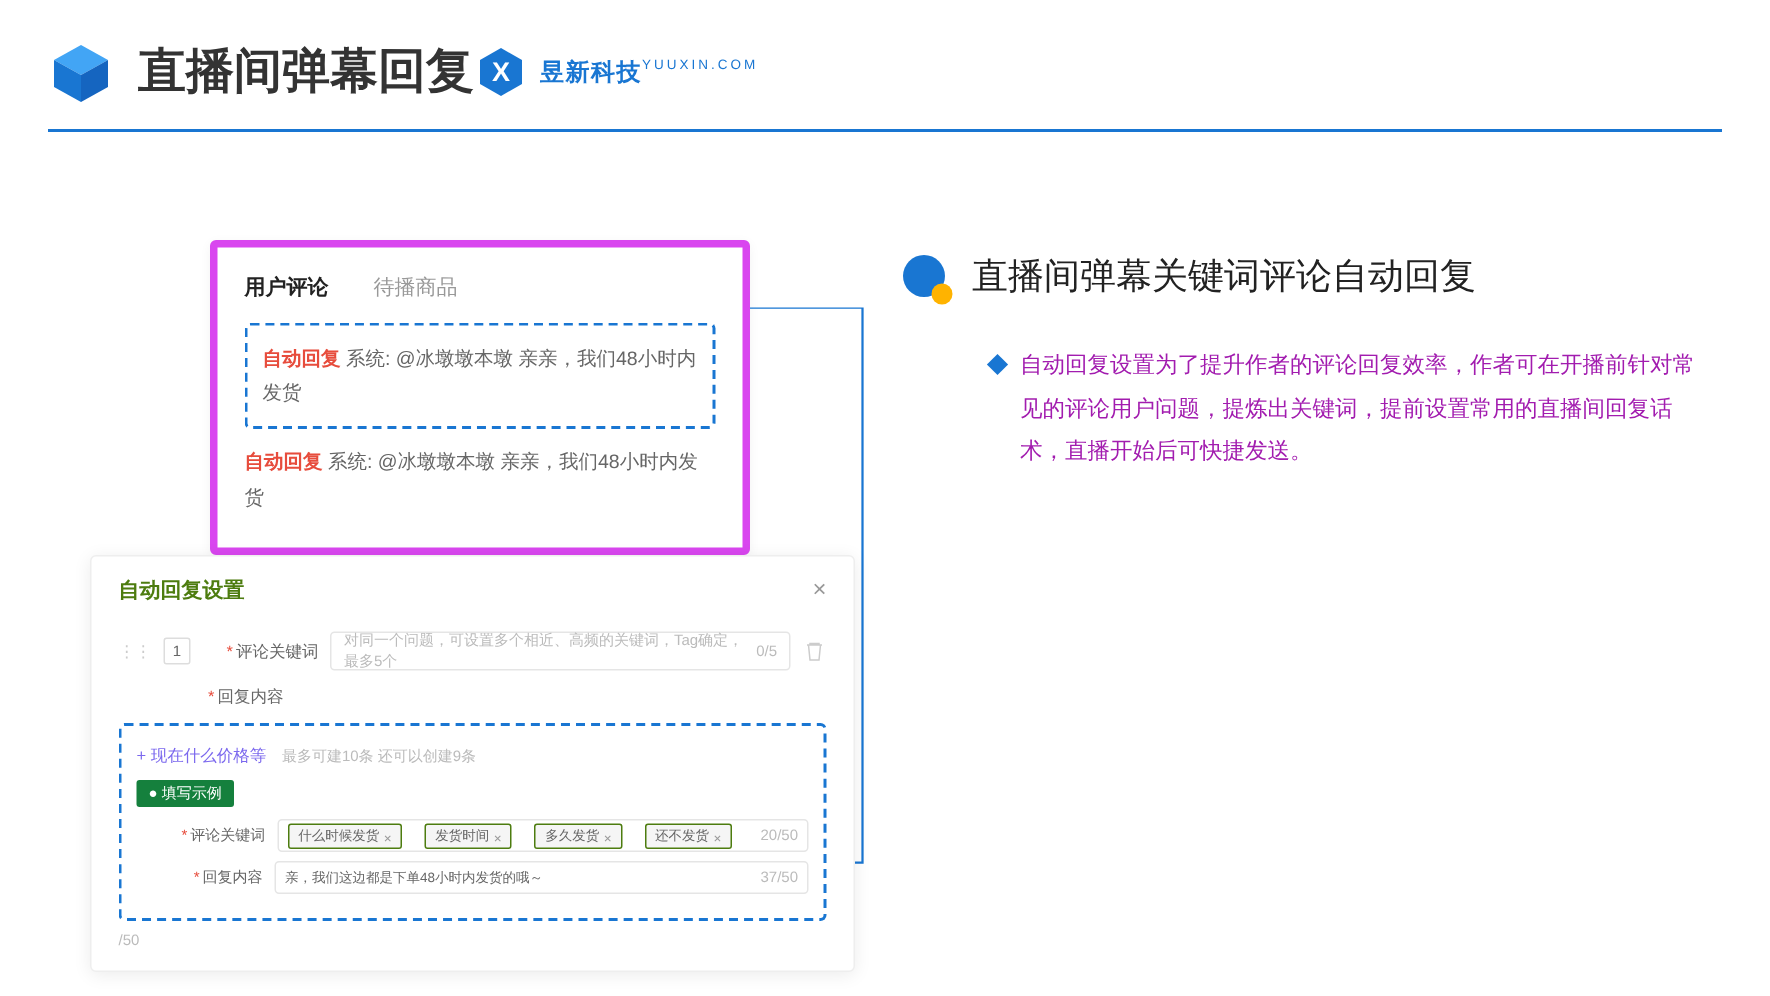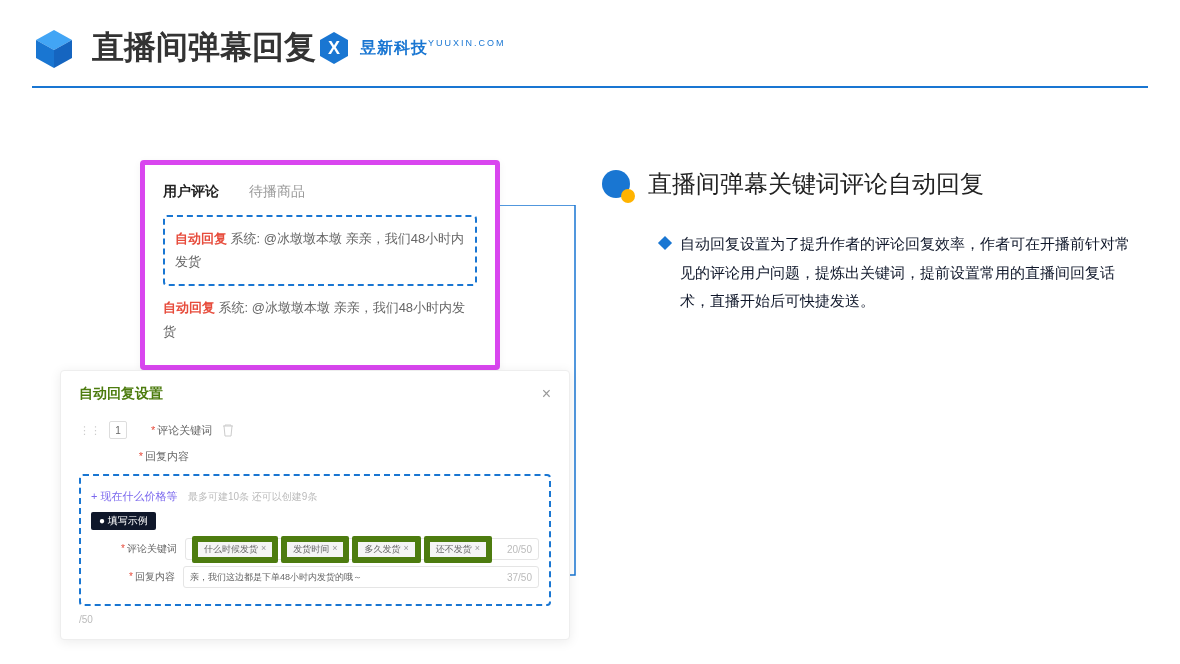--- a/index.html
+++ b/index.html
@@ -30,34 +30,34 @@
 .form-row{display:flex;align-items:center;gap:8px;margin-bottom:10px;font-size:11px}
 .row-num{width:18px;height:18px;border:1px solid #ddd;border-radius:2px;display:flex;align-items:center;justify-content:center;font-size:10px;color:#666}
 .req{color:#E74C3C;margin-right:2px}
 .label{color:#666;min-width:54px;text-align:right}
 .input-box{flex:1;height:26px;border:1px solid #e5e5e5;border-radius:3px;padding:0 8px;display:flex;align-items:center;justify-content:space-between;color:#bbb;font-size:10px}
 .counter{color:#bbb;font-size:10px}
 .trash{width:16px;height:16px;color:#bbb}
 .dashed-group{border:2px dashed #1976D2;border-radius:4px;padding:10px;margin-top:4px}
 .add-link{color:#7B68EE;font-size:11px}
 .add-hint{color:#bbb;font-size:10px;margin-left:6px}
-.example-badge{display:inline-block;background:#0f172a;color:#fff;font-size:10px;padding:2px 8px;border-radius:2px;margin-top:8px;margin-bottom:8px}
+.example-badge{display:inline-block;background:#15803d;color:#fff;font-size:10px;padding:2px 8px;border-radius:2px;margin-top:8px;margin-bottom:8px}
 .example-row{display:flex;align-items:center;gap:8px;font-size:10px;margin-bottom:6px;padding-left:30px}
-.tag{display:inline-flex;align-items:flex-start;background:#f5f5f5;border:6px solid #4d7c0f;border-radius:2px;padding:1px 6px;font-size:9px;color:#666;margin-right:3px}
+.tag{display:inline-flex;align-items:flex-end;background:#f5f5f5;border:1px solid #4d7c0f;border-radius:2px;padding:1px 6px;font-size:9px;color:#666;margin-right:15px}
 .tag-x{margin-left:3px;color:#999}
 .example-input{flex:1;height:22px;border:1px solid #e5e5e5;border-radius:3px;padding:0 6px;display:flex;align-items:center;justify-content:space-between;font-size:9px;color:#666}
 .connector{position:absolute;left:440px;top:65px;width:80px;height:380px;pointer-events:none}
 .right-area{position:absolute;left:600px;top:48px;width:540px}
 .section-header{display:flex;align-items:flex-start;gap:12px;margin-bottom:26px}
 .bubble-icon{width:36px;height:36px;position:relative}
 .section-title{font-size:24px;font-weight:500;color:#222}
 .bullets{padding-left:60px}
 .bullet{display:flex;gap:10px;margin-bottom:30px}
 .diamond{width:10px;height:10px;background:#1976D2;transform:rotate(45deg);flex-shrink:0;margin-top:8px}
-.bullet-text{font-size:15px;line-height:1.9;color:#0f172a;max-width:460px}
+.bullet-text{font-size:15px;line-height:1.9;color:#a21caf;max-width:460px}
 </style>
 </head>
 <body>
 
 <div class="header">
   <div class="header-left">
     <div class="cube-icon">
       <svg viewBox="0 0 44 44">
           <polygon points="22,4 40,14 22,24 4,14" fill="#42A5F5"></polygon>
           <polygon points="4,14 22,24 22,42 4,32" fill="#1976D2"></polygon>
@@ -104,20 +104,24 @@
     <div class="panel2">
       <div class="panel2-header">
         <span class="panel2-title">自动回复设置</span>
         <span class="close-x">×</span>
       </div>
       <div class="form-row">
         <span style="color:#ccc">⋮⋮</span>
         <div class="row-num">1</div>
         <span style="width:8px"></span>
         <span class="label"><span class="req">*</span><span>评论关键词</span></span>
+        <div class="input-box">
+          <span>对同一个问题，可设置多个相近、高频的关键词，Tag确定，最多5个</span>
+          <span class="counter">0/5</span>
+        </div>
         <span class="trash">
           <svg viewBox="0 0 16 16">
               <path d="M3 4h10M5 4V3h6v1M4 4l1 10h6l1-10" stroke="#ccc" fill="none"></path>
             </svg>
         </span>
       </div>
       <div class="form-row">
         <span style="width:48px"></span>
         <span class="label"><span class="req">*</span><span>回复内容</span></span>
         <span style="width:16px"></span>

